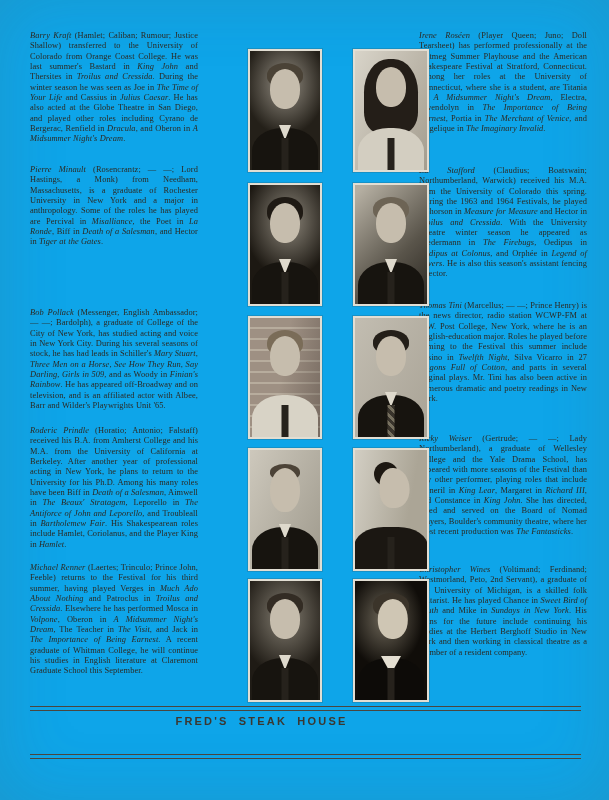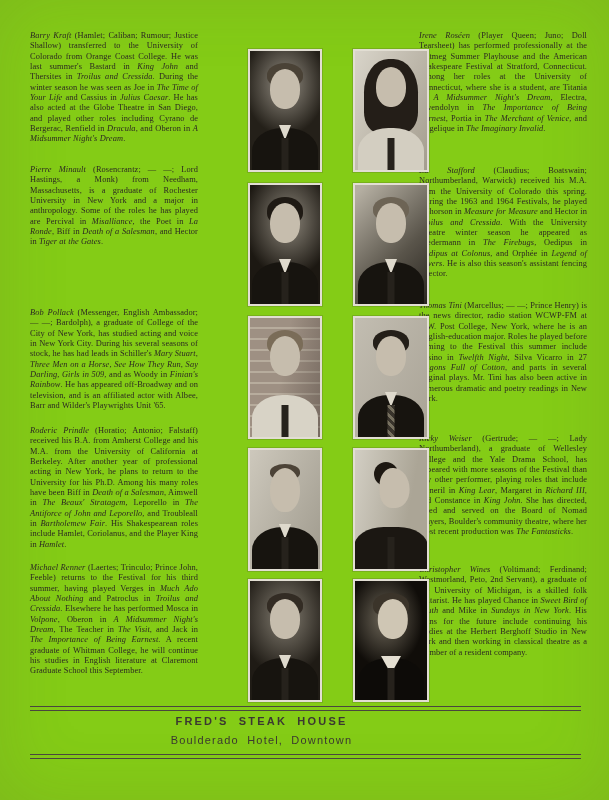--- a/index.html
+++ b/index.html
@@ -1,18 +1,18 @@
 <!DOCTYPE html>
 <html><head>
 <meta charset="utf-8">
 <style>
   html,body { margin:0; padding:0; background:#cfcdc5; }
   .page {
     position:relative; width:609px; height:800px; margin:0 auto;
-    background:#84cc16;
+    background:#0ea5e9;
     box-shadow: inset 0 0 70px rgba(95,85,60,.16);
     font-family:"Liberation Serif", serif;
     color:#2c2922;
     overflow:hidden;
   }
   
   .bio {
     position:absolute; width:168px;
     font-size:8.4px; line-height:10.35px;
     text-align:justify; letter-spacing:.1px;
@@ -214,16 +214,15 @@
   <figure class="photo cB r4 ph9" title="black-and-white portrait: man glancing over shoulder, bright white collar, strong side light">
     <span class="hair"></span>
     <span class="head"></span>
     <span class="body"></span>
     <span class="collar"></span>
     <span class="tie"></span>
   </figure>
 
   <div class="ad-rule top"></div>
   <div class="ad-name">FRED'S STEAK HOUSE</div>
-  <div class="ad-loc">Boulderado Hotel, Downtown</div>
   <div class="ad-rule bottom"></div>
 
 </div>
 
 </body></html>

